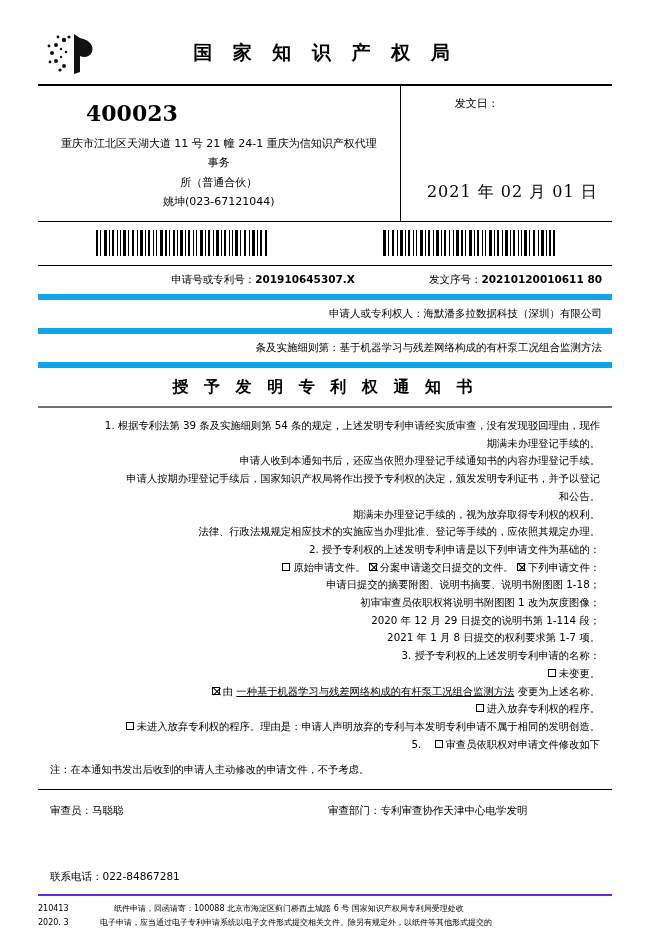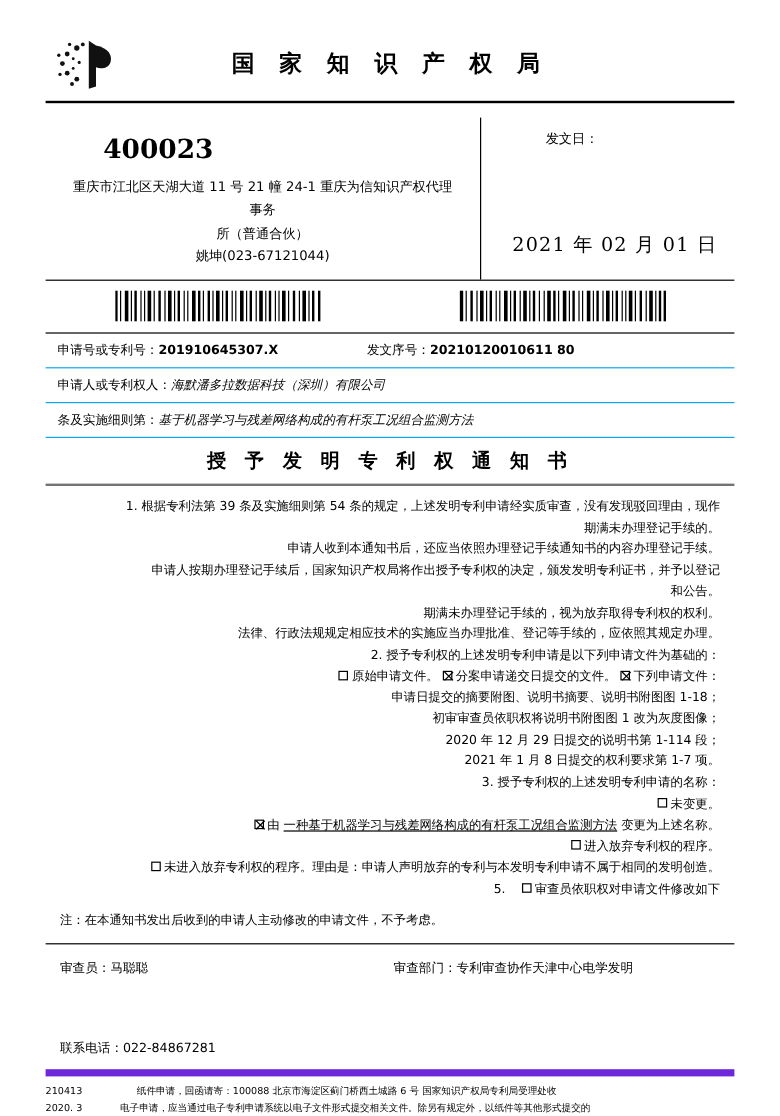--- a/index.html
+++ b/index.html
@@ -17,21 +17,21 @@
   .page {
     width: 650px; height: 930px;
     position: relative;
     padding: 0;
   }
 
   
   .header {
     position: relative;
     height: 58px;
-    margin: 28px 38px 12px 38px;
+    margin: 28px 38px 0 38px;
     border-bottom: 2px solid #000;
   }
   .emblem {
     position: absolute;
     left: 6px; top: 4px;
     width: 60px; height: 44px;
   }
   .org-title {
     position: absolute;
     left: 0; right: 0; top: 12px;
@@ -98,29 +98,30 @@
     padding: 4px 0 6px 0;
   }
   .barcode {
     height: 26px;
     width: 172px;
   }
 
   
   .field-row {
     margin: 0 38px;
-    border-bottom: 1px solid #0ea5e9;
+    border-bottom: 6px solid #0ea5e9;
     padding: 7px 10px;
     font-size: 10.5px;
     display: flex;
     align-items: baseline;
+    justify-content: flex-end;
   }
   .field-row .lbl { white-space: nowrap; }
   .field-row .val { font-weight: bold; }
-  .field-row .val-normal { font-weight: normal; font-style: italic; }
+  .field-row .val-normal { font-weight: normal; }
   .spacer-mid { width: 74px; }
 
   
   .doc-title {
     margin: 0 38px;
     text-align: center;
     font-family: "DejaVu Serif", "Liberation Serif", serif;
     font-weight: bold;
     font-size: 16px;
     letter-spacing: 5px;
@@ -183,21 +184,21 @@
     min-height: 74px;
   }
   .sig .col2 {
     position: absolute;
     left: 290px; top: 10px;
   }
   .phone {
     margin: 0 38px;
     padding: 6px 12px 10px 12px;
     font-size: 10.5px;
-    border-bottom: 6px solid #6d28d9;
+    border-bottom: 2px solid #6d28d9;
   }
 
   
   .footer {
     margin: 6px 38px 0 38px;
     display: flex;
     font-size: 8px;
     line-height: 1.65;
     color: #000;
   }

